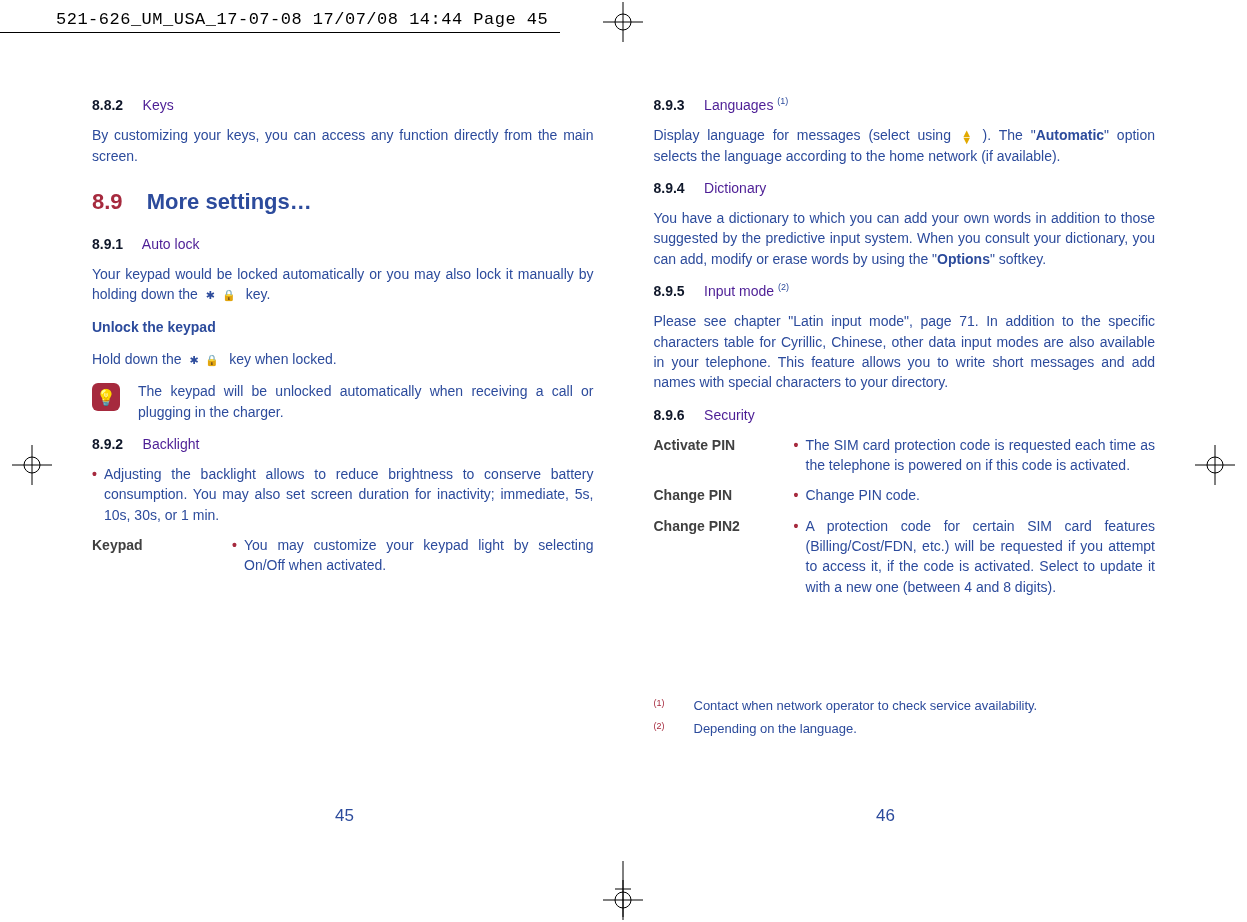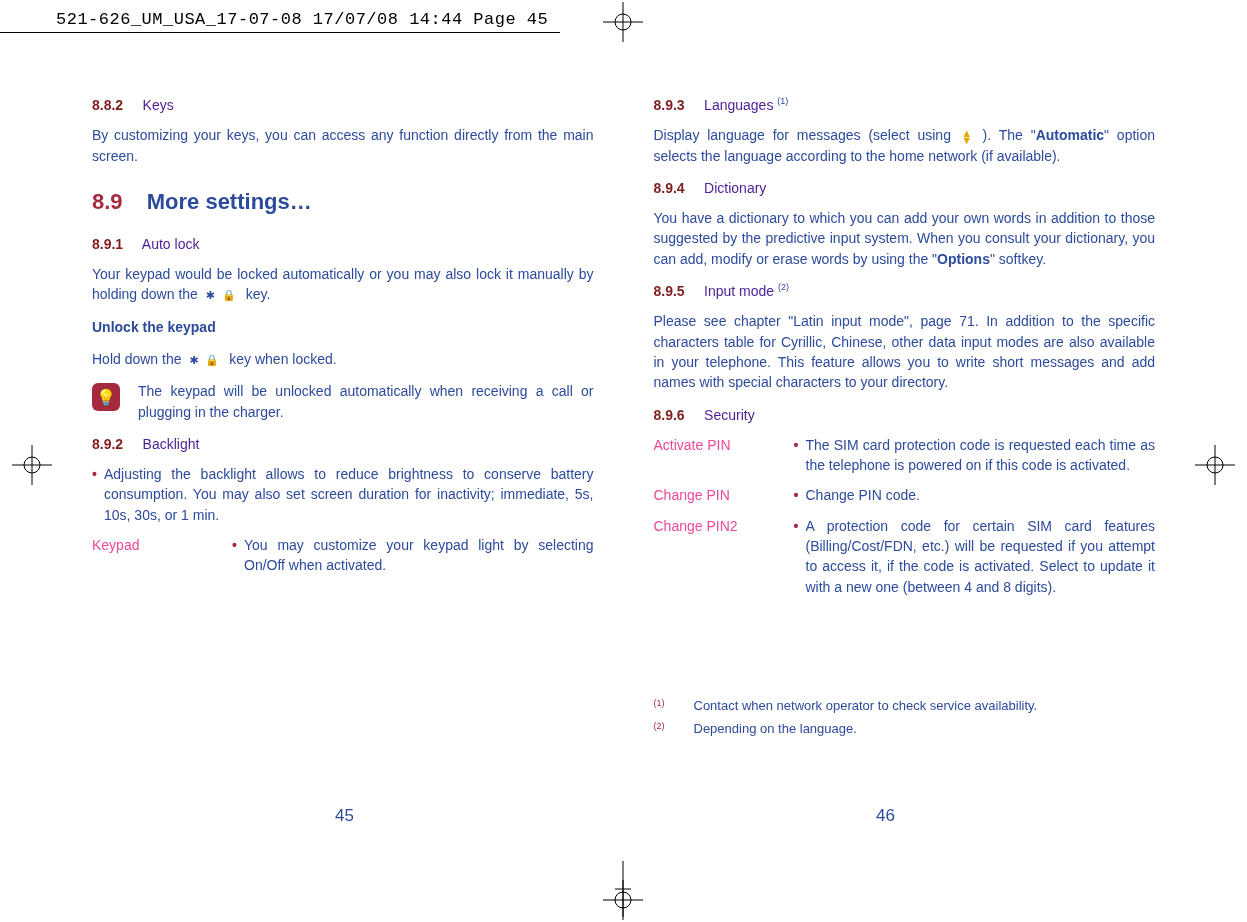--- a/index.html
+++ b/index.html
@@ -36,21 +36,21 @@
     bottom: 60px;
     display: flex;
     gap: 60px;
   }
   .col {
     flex: 1;
     font-size: 14px;
     line-height: 1.45;
   }
   .sec-num {
-    color: #7f1d1d;
+    color: #0f172a;
     font-weight: bold;
   }
   .h-sub {
     margin-top: 10px;
     margin-bottom: 10px;
   }
   .h-sub .title {
     color: #4c1d95;
     font-weight: normal;
   }
@@ -94,22 +94,22 @@
     flex: 1;
     text-align: justify;
   }
   .def-row {
     display: flex;
     margin-bottom: 10px;
   }
   .def-term {
     width: 140px;
     flex-shrink: 0;
-    font-weight: normal;
-    color: #ec4899;
+    font-weight: bold;
+    color: #404040;
   }
   .def-desc {
     flex: 1;
     position: relative;
     padding-left: 12px;
     text-align: justify;
   }
   .def-desc::before {
     content: "•";
     position: absolute;

